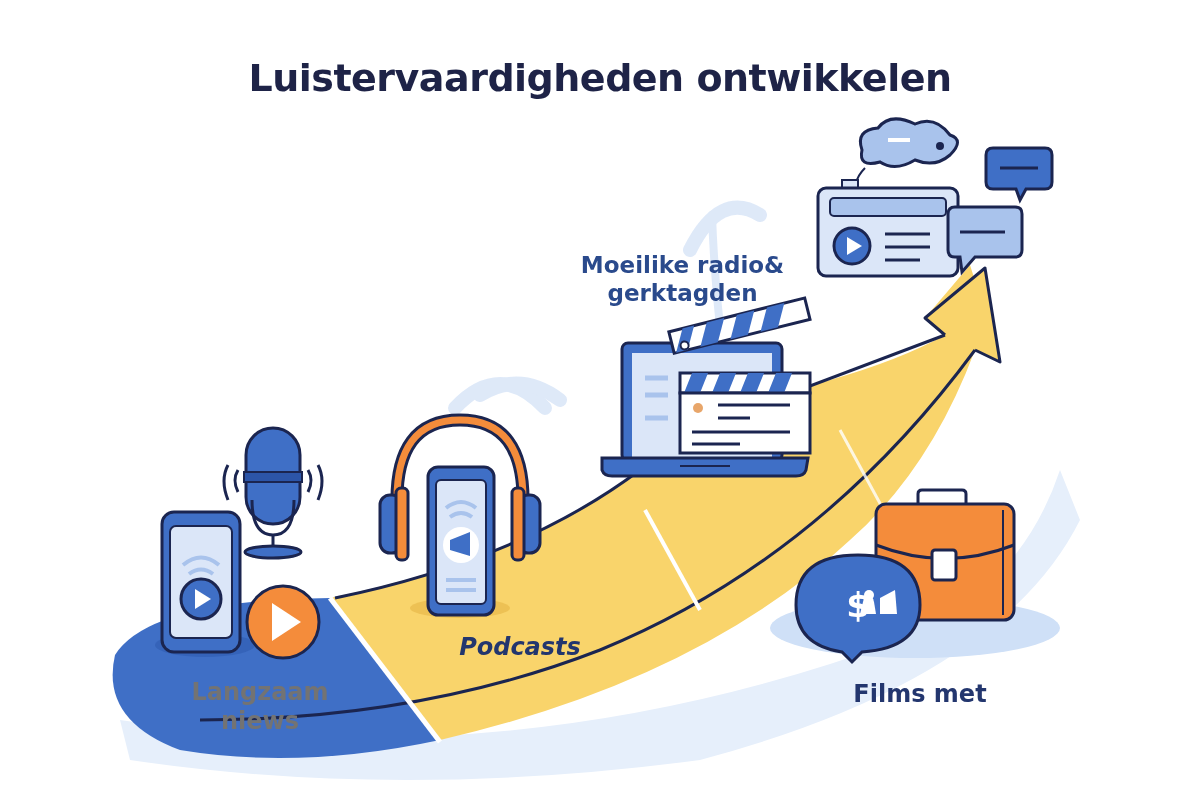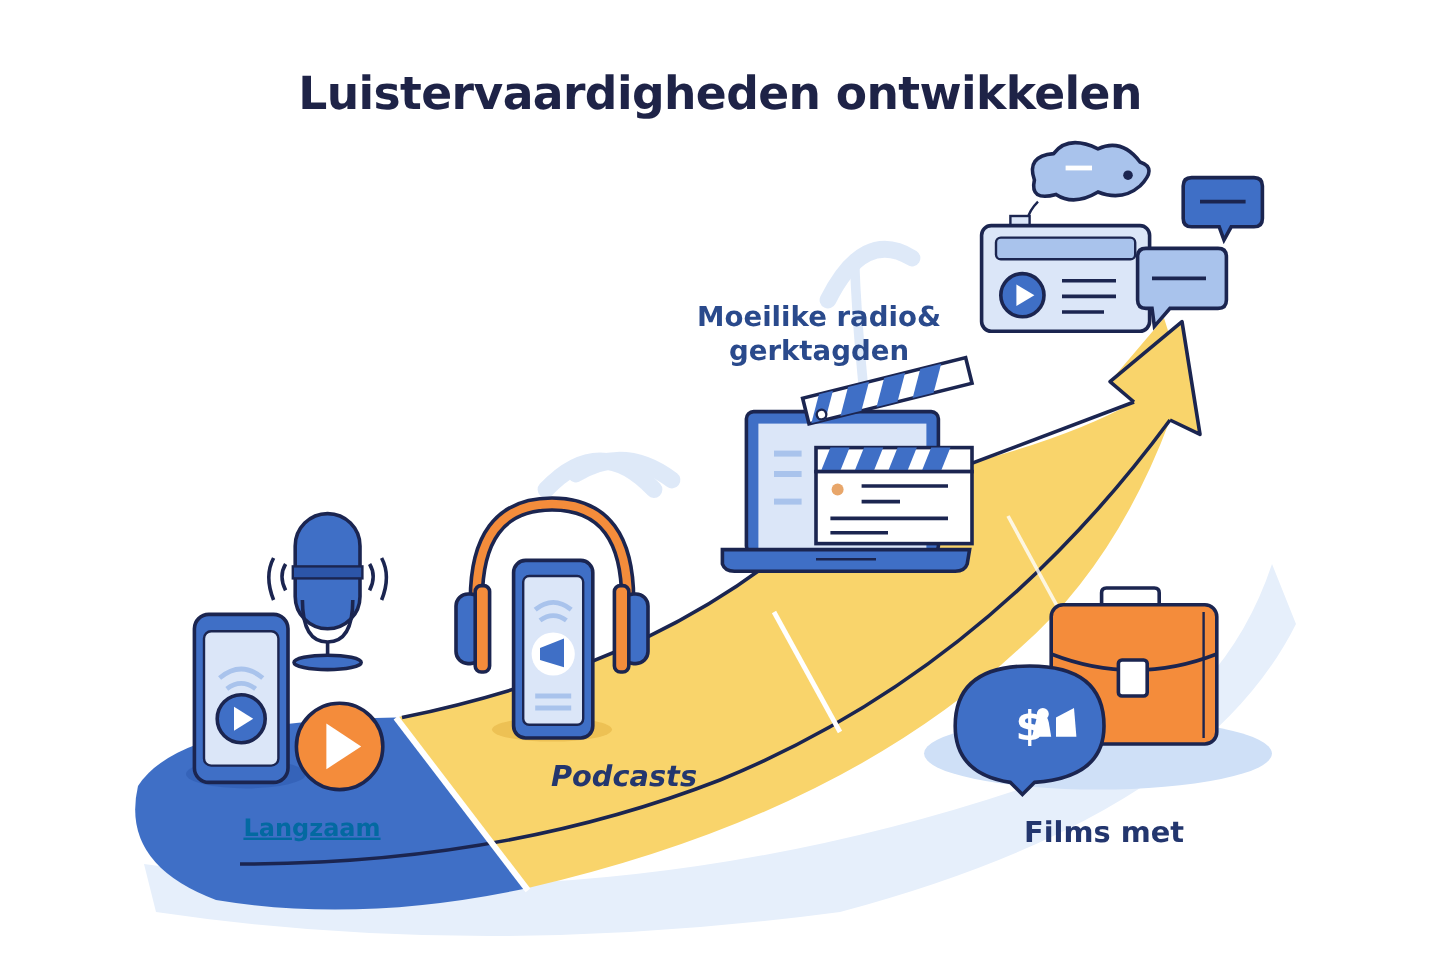--- a/index.html
+++ b/index.html
@@ -35,23 +35,22 @@
     .label {
       position: absolute;
       font-weight: bold;
       text-align: center;
       line-height: 1.2;
     }
     .label-langzaam {
       left: 160px;
       top: 678px;
       width: 200px;
-      font-size: 20px;
-      color: #0369a1;
-      text-decoration: underline;
+      font-size: 24px;
+      color: #737373;
     }
     .label-podcasts {
       left: 440px;
       top: 633px;
       width: 160px;
       font-size: 24px;
       color: #23366e;
       font-style: italic;
     }
     .label-radio {
@@ -226,20 +225,21 @@
     <path d="M858 555 Q 920 555 920 605 Q 920 648 862 652 L 852 662 L 842 652 Q 796 645 796 605 Q 796 555 858 555 Z" fill="#3f6fc6" stroke="#1b2550" stroke-width="3"></path>
     <text x="858" y="617" text-anchor="middle" font-family="DejaVu Sans, sans-serif" font-weight="bold" font-size="34" fill="#ffffff">$</text>
     <path d="M840 598 Q 848 592 850 602 L 852 614 L 836 614 Z" fill="#ffffff" transform="translate(24 0)"></path>
     <circle cx="869" cy="595" r="5" fill="#ffffff"></circle>
     <path d="M880 598 L 895 590 L 897 614 L 880 614 Z" fill="#ffffff"></path>
   </g>
 </svg>
 
 <div class="label label-langzaam">
   <span>Langzaam</span>
+  <span>niews</span>
 </div>
 
 <div class="label label-podcasts">
   <span>Podcasts</span>
 </div>
 
 <div class="label label-radio">
   <span>Moeilike radio&amp;</span>
   <span>gerktagden</span>
 </div>

